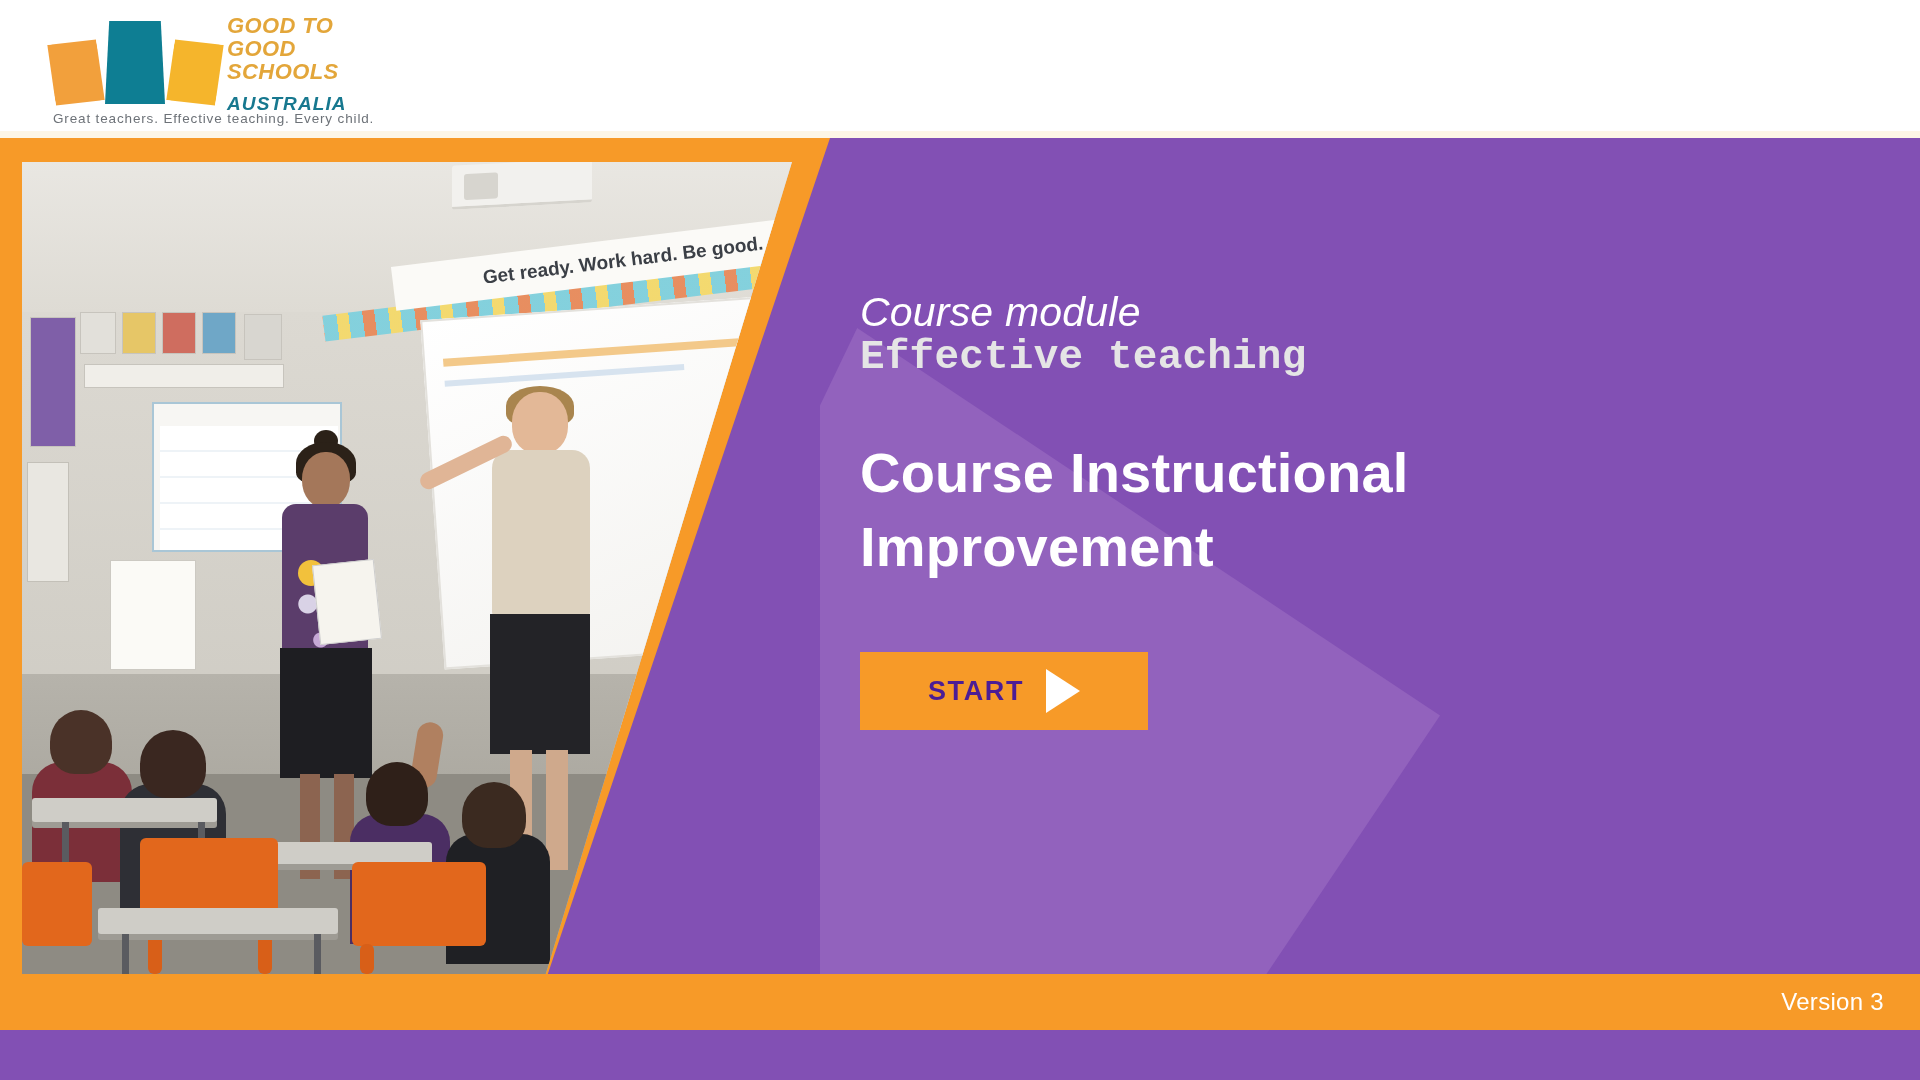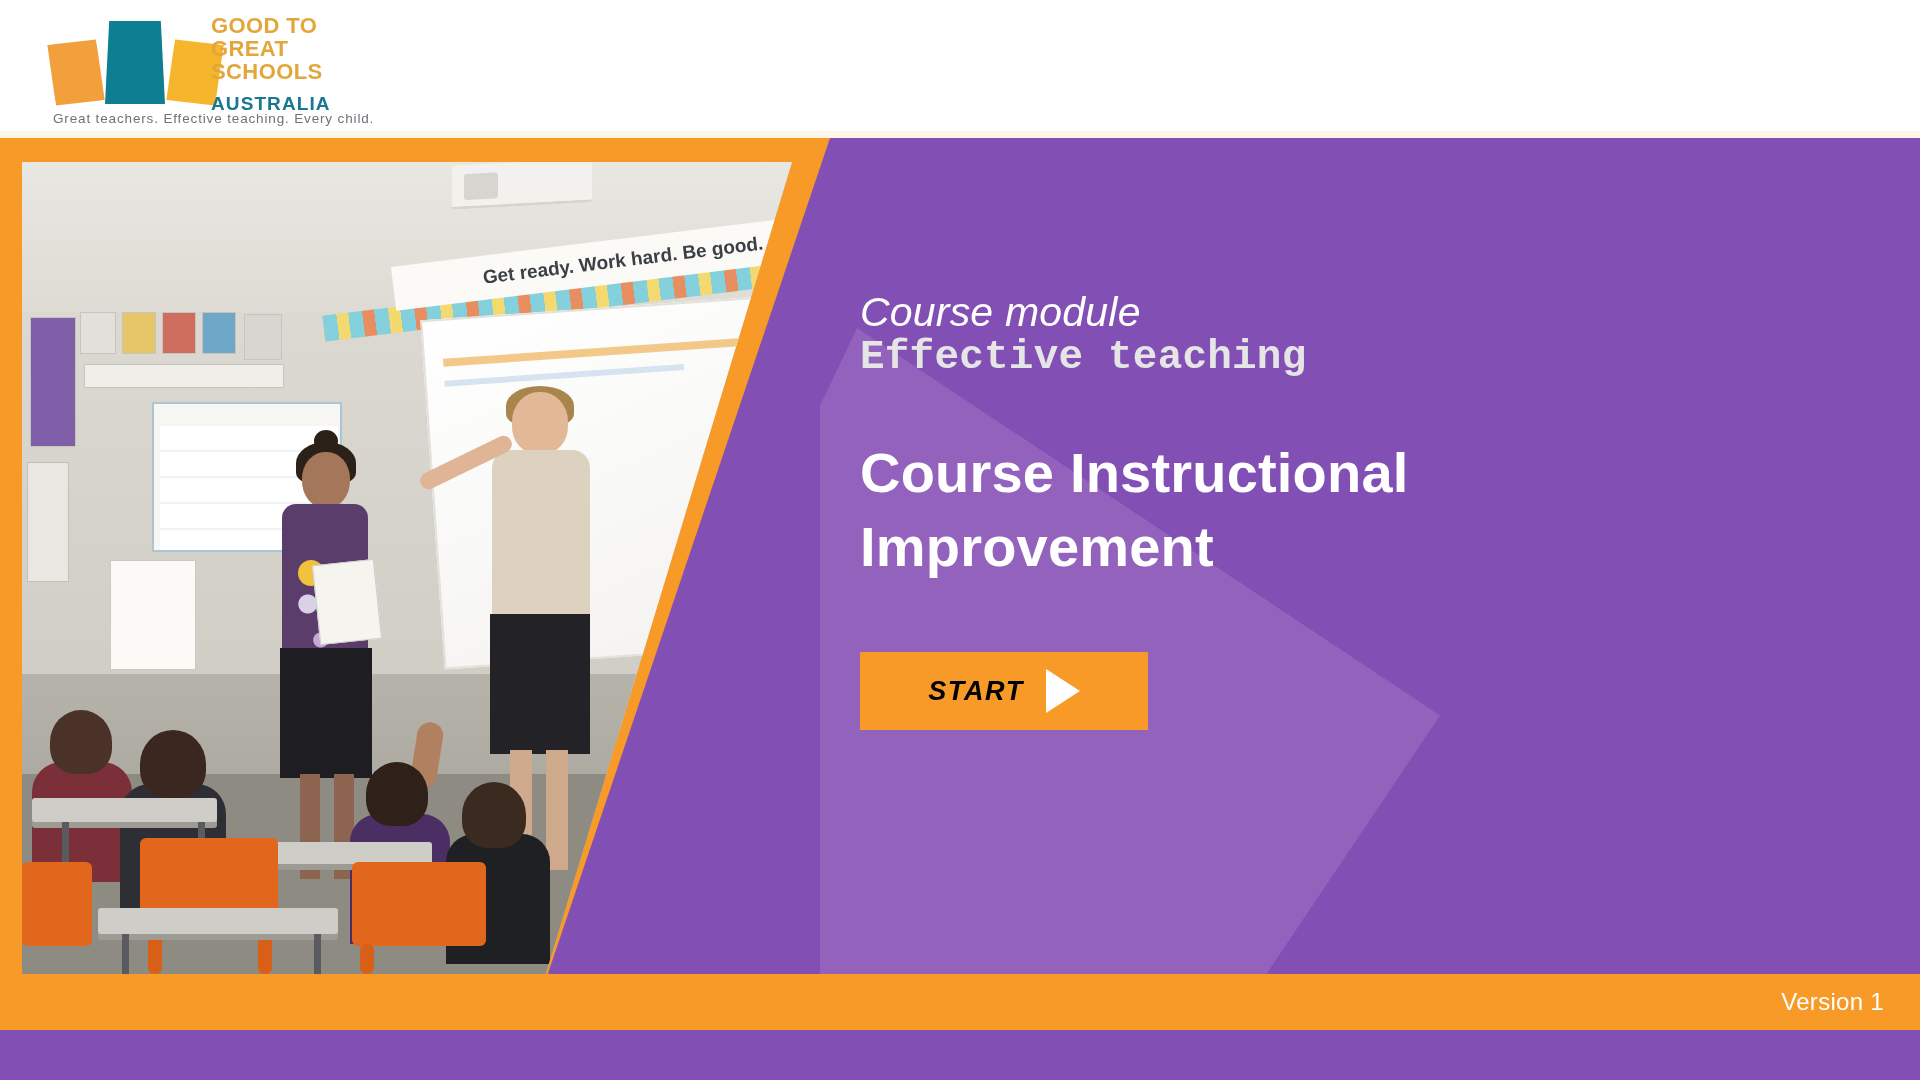--- a/index.html
+++ b/index.html
@@ -29,21 +29,21 @@
   }
   #book-center {
     left:55px; top:3px; width:60px; height:83px; background:#0E7E93;
     clip-path:polygon(7% 0%, 93% 0%, 100% 100%, 0% 100%);
   }
   #book-right {
     left:119px; top:22px; width:52px; height:65px; background:#F5B52C;
     transform:rotate(11deg);
     clip-path:polygon(0% 6%, 94% 0%, 100% 94%, 6% 100%);
   }
-  #logo-word { position:absolute; left:166px; top:6px; width:125px; }
+  #logo-word { position:absolute; left:182px; top:6px; width:125px;font-style:italic; }
   .logo-line {
     font-weight:bold; color:#E3A63A; letter-spacing:0.4px;
     font-size:22px; line-height:23px; white-space:nowrap;
   }
   #logo-aus {
     font-weight:bold; color:#17788F; letter-spacing:1.1px;
     font-size:19px; line-height:22px; margin-top:10px; white-space:nowrap;
   }
   #tagline {
     position:absolute; left:8px; top:103px;
@@ -212,21 +212,21 @@
   #course-title {
     margin-top:56px; font-size:56px; color:#ffffff; font-weight:bold;
     line-height:1.32; letter-spacing:0.2px; max-width:640px;
   }
   #start-button {
     margin-top:68px; width:288px; height:78px; background:#F79A28;
     display:flex; align-items:center; justify-content:center; gap:22px;
     cursor:pointer;
   }
   #start-label {
-    font-size:27px; font-weight:bold; color:#000000; letter-spacing:1.6px;font-style:italic;
+    font-size:27px; font-weight:bold; color:#4c1d95; letter-spacing:1.6px;
   }
   #start-play {
     width:0; height:0; border-left:34px solid #ffffff;
     border-top:22px solid transparent; border-bottom:22px solid transparent;
   }
 
   
   #footer-bar {
     position:absolute; left:0; top:974px; width:1920px; height:56px;
     background:#F79A28; z-index:30;
@@ -343,27 +343,27 @@
 
   <div id="header">
     <div id="logo">
       <div id="logo-marks">
         <div class="book" id="book-left"></div>
         <div class="book" id="book-center"></div>
         <div class="book" id="book-right"></div>
       </div>
       <div id="logo-word">
         <div class="logo-line">GOOD TO</div>
-        <div class="logo-line">GREAT</div>
+        <div class="logo-line">GOOD</div>
         <div class="logo-line">SCHOOLS</div>
         <div id="logo-aus">AUSTRALIA</div>
       </div>
       <div id="tagline">Great teachers. Effective teaching. Every child.</div>
     </div>
   </div>
   <div id="header-rule"></div>
 
   <div id="footer-bar">
-    <span id="version-text">Version 1</span>
+    <span id="version-text">Version 3</span>
   </div>
   <div id="footer-purple"></div>
 
 </div>
 
 </body></html>

